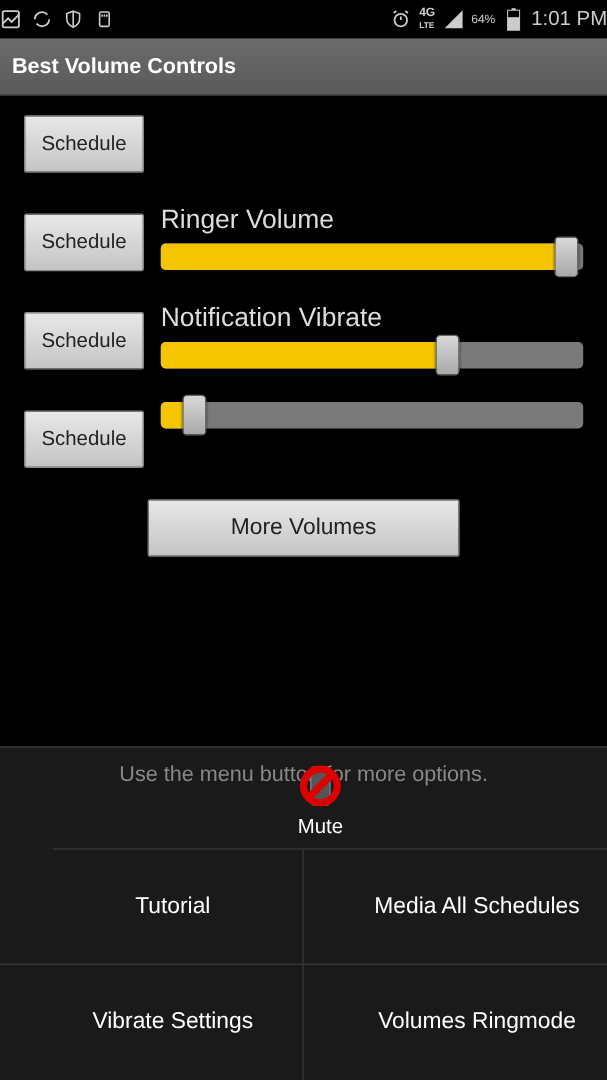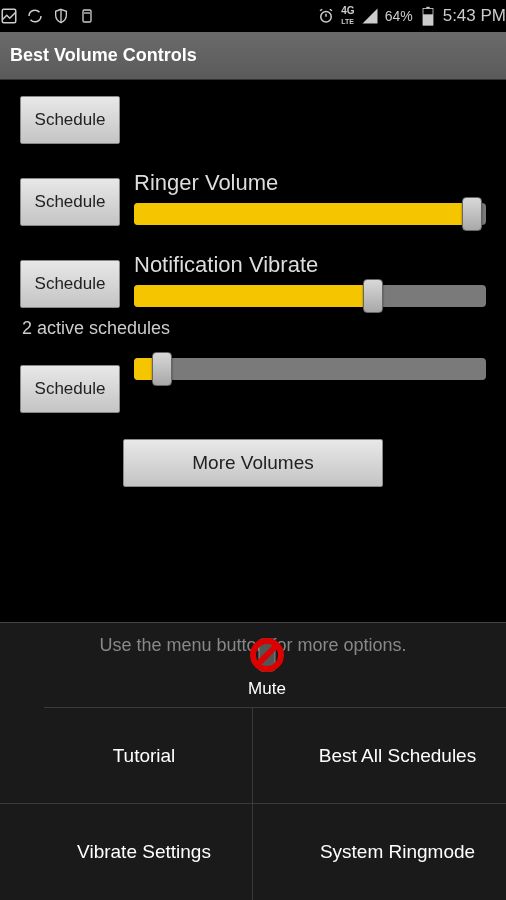--- a/index.html
+++ b/index.html
@@ -183,29 +183,29 @@
           <line x1="4" y1="5" x2="7" y2="3"></line>
           <line x1="20" y1="5" x2="17" y2="3"></line>
         </svg>
     </span>
     <span style="font-size:10px;font-weight:bold;line-height:1;color:#ccc;">4G<br><span style="font-size:7px">LTE</span></span>
     <span class="status-icon">
       <svg viewBox="0 0 24 24" width="18" height="18">
           <path d="M2 22h20V2L2 22z" fill="#ccc"></path>
         </svg>
     </span>
-    <span style="color:#ccc;font-size:14px;">64%</span>
+    <span style="color:#ccc;font-size:10px;">64%</span>
     <span class="status-icon">
       <svg viewBox="0 0 14 24" width="12" height="20">
           <rect x="1" y="3" width="12" height="20" fill="none" stroke="#ccc"></rect>
           <rect x="5" y="1" width="4" height="2" fill="#ccc"></rect>
           <rect x="1" y="10" width="12" height="13" fill="#ccc"></rect>
         </svg>
     </span>
-    <span style="color:#ccc;font-size:17px;">5:43 PM</span>
+    <span style="color:#ccc;font-size:17px;">1:01 PM</span>
   </div>
 </div>
 
 <div class="title-bar">
   <span>Best Volume Controls</span>
 </div>
 
 <div class="content">
 
   <div class="volume-row">
@@ -229,21 +229,20 @@
     <div class="volume-control">
       <div class="volume-label">Notification Vibrate</div>
       <div class="slider-track">
         <div class="slider-bg"></div>
         <div class="slider-fill" style="width:68%"></div>
         <div class="slider-thumb" style="left:68%"></div>
       </div>
     </div>
   </div>
 
-  <div class="hint-text">2 active schedules</div>
 
   <div class="volume-row">
     <div class="schedule-btn">Schedule</div>
     <div class="volume-control">
       <div class="slider-track">
         <div class="slider-bg"></div>
         <div class="slider-fill" style="width:8%"></div>
         <div class="slider-thumb" style="left:8%"></div>
       </div>
     </div>
@@ -261,17 +260,17 @@
       <svg viewBox="0 0 44 44" width="44" height="44">
         <rect x="14" y="6" width="16" height="32" rx="3" fill="#555" stroke="#888"></rect>
         <circle cx="22" cy="22" r="14" fill="none" stroke="#d00" stroke-width="6"></circle>
         <line x1="12" y1="32" x2="32" y2="12" stroke="#d00" stroke-width="6"></line>
       </svg>
     </div>
     <div class="mute-label">Mute</div>
   </div>
   <div class="menu-grid">
     <div class="menu-item">Tutorial</div>
-    <div class="menu-item">Best All Schedules</div>
+    <div class="menu-item">Media All Schedules</div>
     <div class="menu-item">Vibrate Settings</div>
-    <div class="menu-item">System Ringmode</div>
+    <div class="menu-item">Volumes Ringmode</div>
   </div>
 </div>
 
 </body></html>

